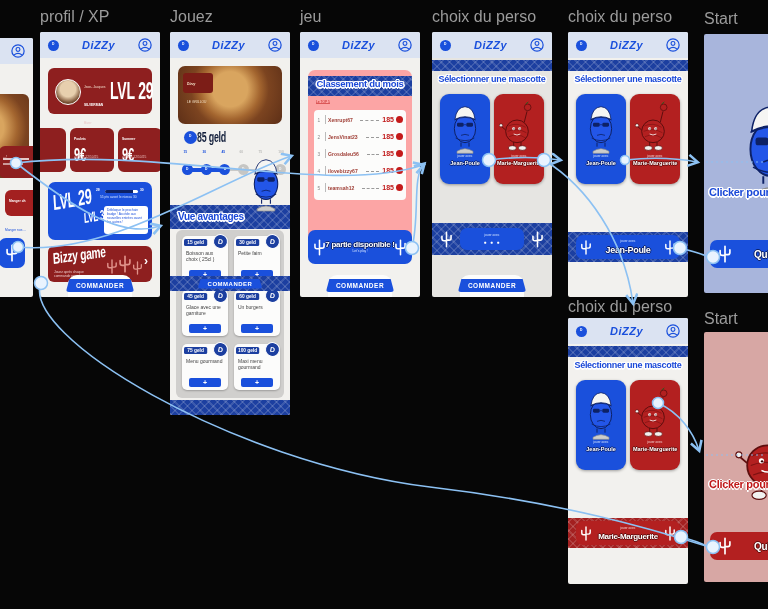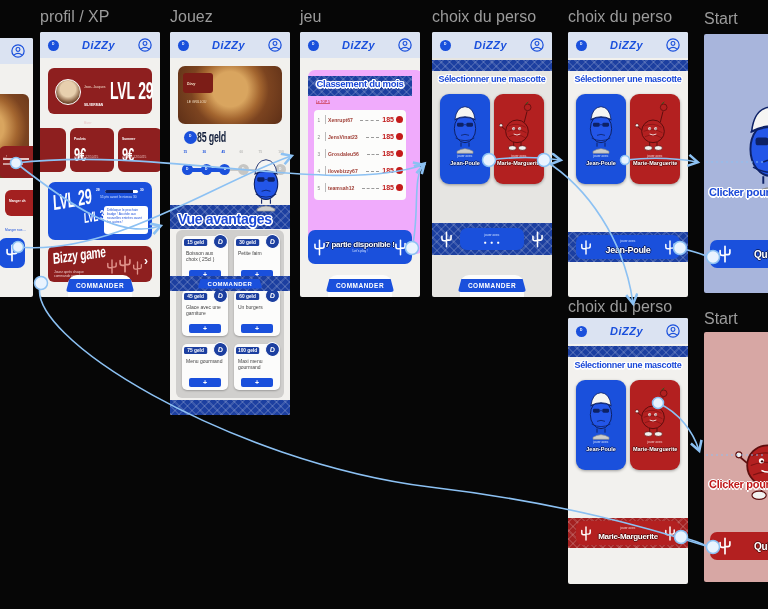--- a/index.html
+++ b/index.html
@@ -258,21 +258,21 @@
         </div>
       <div class="coin gray" style="width:11px;height:11px">
           <span class="t3c">D</span>
         </div>
       <div class="coin gray" style="width:11px;height:11px">
           <span class="t3c">D</span>
         </div>
     </div>
   </div>
   <div class="abs hatch" style="left:0;top:173px;width:120px;height:24px;">
-    <span class="disp owhite" style="font-size:14px;margin:6px 0 0 8px;">Vue avantages</span>
+    <span class="disp owhite" style="font-size:10px;margin:6px 0 0 8px;">Vue avantages</span>
   </div>
   <svg class="mascot abs" style="left:74px;top:118px" width="44" height="62" viewBox="0 0 60 84">
       <use href="#m-blue"></use>
     </svg>
   <div class="abs" style="left:6px;top:198px;width:108px;height:168px;background:#d0cfcd;border-radius:6px;">
     <div class="rcard" style="left:6px;top:6px">
       <div class="rhead">15 geld</div>
       <div class="rcoin">
           <span>D</span>
         </div>
@@ -329,21 +329,21 @@
 <div class="frame" style="left:300px;top:32px;width:120px;height:265px;">
   <div class="phead">
     <div class="coin" style="width:11px;height:11px">
         <span class="t3c">D</span>
       </div>
     <span class="logo">DiZZy</span>
     <svg width="14" height="14" viewBox="0 0 16 16">
         <use href="#person"></use>
       </svg>
   </div>
-  <div class="abs" style="left:8px;top:38px;width:104px;height:184px;background:#f0abfc;border-radius:7px;overflow:hidden;padding-left:11px;">
+  <div class="abs" style="left:8px;top:38px;width:104px;height:184px;background:#fca5a5;border-radius:7px;overflow:hidden;">
     <div class="abs hatch" style="left:0;top:6px;width:104px;height:20px;"></div>
     <div class="abs disp owhite" style="left:0;top:8px;width:104px;text-align:center;font-size:9.5px;">Classement du mois</div>
     <a class="abs t3" style="left:8px;top:30px;color:#c01818;text-decoration:underline;">Le TOP 5</a>
     <div class="abs" style="left:6px;top:40px;width:92px;height:88px;background:#fcfcfb;border-radius:4px;padding:1px 0;">
       <div class="lrow">
         <span class="lrank">1</span>
           <span class="lsep"></span>
         <span class="lname">Xenrupt67</span>
           <span class="ldash"></span>
         <span class="lscore">185</span>

